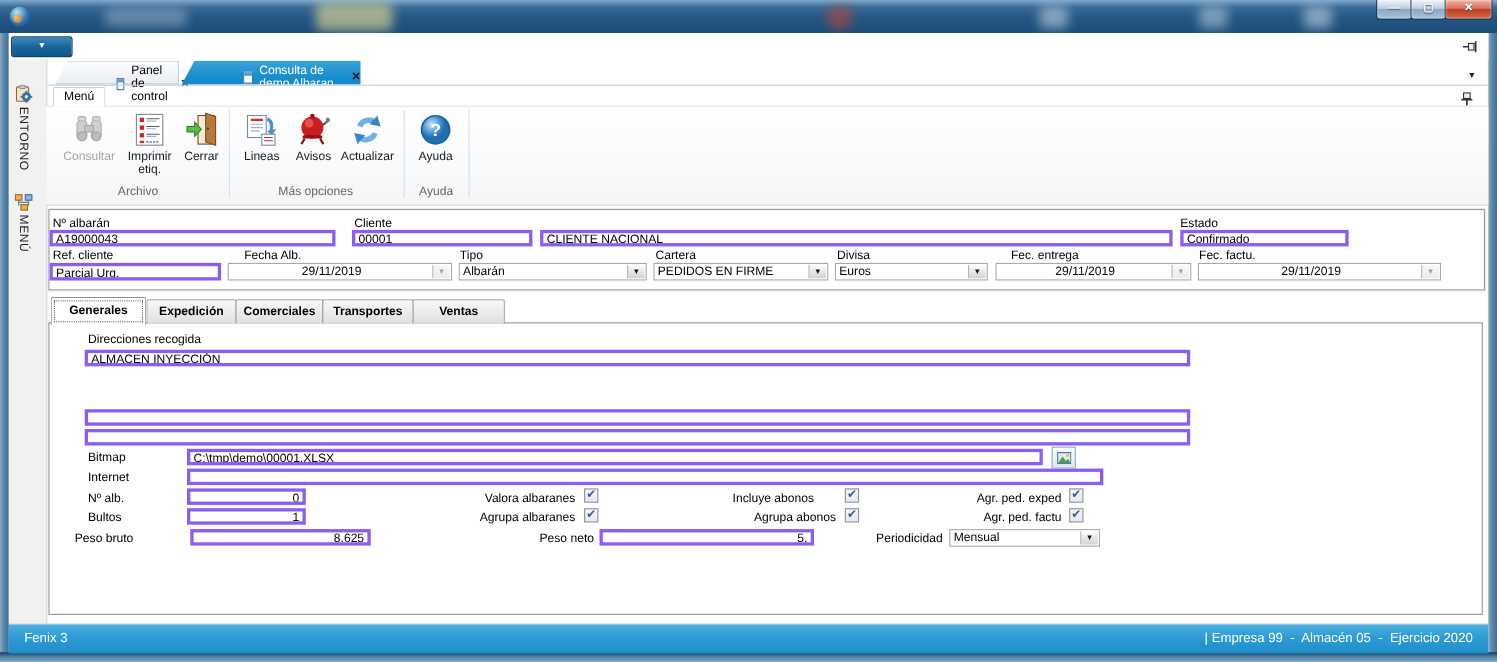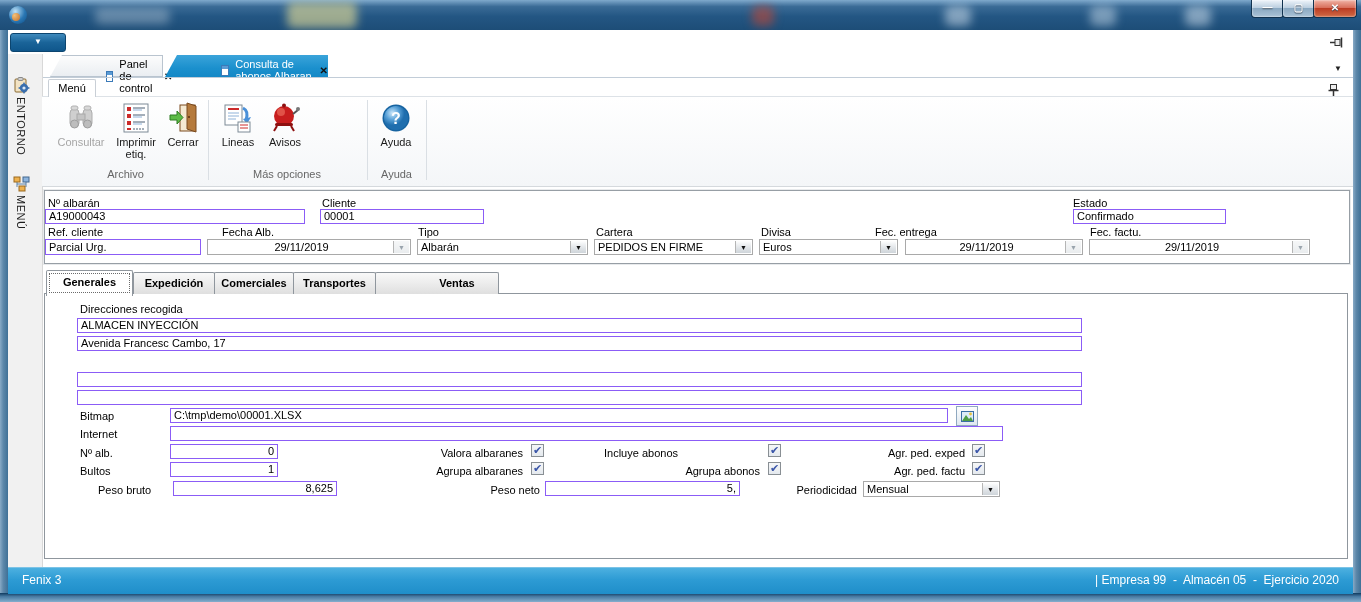--- a/index.html
+++ b/index.html
@@ -43,21 +43,21 @@
   .tbtn{top:99px;height:64px;display:flex;flex-direction:column;align-items:center;justify-content:flex-start;}
   .tbtn .ticon{width:32px;height:32px;margin-top:3px;}
   .tbtn .tlabel{margin-top:2px;line-height:12px;text-align:center;color:#1a1a1a;}
   .tbtn.disabled .tlabel{color:#a6a6a6;}
   .tsep{top:100px;width:1px;height:80px;background:#dadfe4;}
   .tgrouplabel{top:168px;text-align:center;color:#666;}
 
   
   .panel{left:44px;top:190px;width:1304px;height:72px;background:#fff;border:1px solid #979ea5;box-shadow:0 0 0 1px #e8eaec;}
   .lb{white-space:nowrap;color:#000;}
-  .f{background:#fff;border:1px solid #8b5cf6;line-height:13px;padding:0 3px;white-space:nowrap;overflow:hidden;box-sizing:border-box;}
+  .f{background:#fff;border:3px solid #8b5cf6;line-height:13px;padding:0 3px;white-space:nowrap;overflow:hidden;box-sizing:border-box;}
   .f.num{text-align:right;}
   .combo{background:#fff;border:1px solid #a9a9a9;box-sizing:border-box;}
   .combo .val{position:absolute;left:3px;right:18px;top:1px;line-height:13px;white-space:nowrap;overflow:hidden;}
   .combo.ctr .val{text-align:center;}
   .combo .arw{position:absolute;right:1px;top:1px;bottom:1px;width:15px;background:linear-gradient(180deg,#fefefe,#dfe3e7 60%,#cfd5da);border-left:1px solid #b5b5b5;text-align:center;font-size:7px;line-height:13px;color:#111;}
   .combo.dis .arw{color:#9aa4ad;background:linear-gradient(180deg,#f6f7f8,#e9ecee);}
 
   
   .ptab{height:21px;top:272px;background:linear-gradient(180deg,#f9f9f9,#dfdfdf);border:1px solid #8f969d;border-bottom:none;border-radius:2px 2px 0 0;text-align:center;font-weight:bold;line-height:20px;}
   .ptab.active{top:270px;height:25px;background:#fff;outline:1px dotted #6a6a6a;outline-offset:-4px;line-height:22px;z-index:3;}
@@ -101,21 +101,21 @@
     <div class="inner">
       <span class="docicon"></span>
       <span>Panel de control</span>
       <span class="tabx">✕</span>
     </div>
   </div>
   <div class="abs dtab active" style="left:165px;width:163px;">
     <div class="shape"></div>
     <div class="inner">
       <span class="docicon"></span>
-      <span>Consulta de abonos Albaran</span>
+      <span>Consulta de demo Albaran</span>
       <span class="tabx">✕</span>
     </div>
   </div>
   <div class="abs caret" style="left:1334px;top:64px;">▼</div>
   <div class="abs tabrow-line"></div>
 
   <div class="abs sidebar"></div>
   <div class="abs" style="left:13px;top:77px;">
     <svg width="17" height="17">
         <rect x="2" y="2" width="11" height="13" rx="1" fill="#f2e3c4" stroke="#8a6a30"></rect>
@@ -220,20 +220,31 @@
           <rect x="6" y="21" width="18" height="3" rx="1.5" fill="#8e1010"></rect>
           <circle cx="15" cy="3.5" r="2" fill="#8e1010"></circle>
           <line x1="8" y1="24" x2="5" y2="29" stroke="#8e1010" stroke-width="2"></line>
           <line x1="22" y1="24" x2="25" y2="29" stroke="#8e1010" stroke-width="2"></line>
           <line x1="24" y1="12" x2="29" y2="8" stroke="#555" stroke-width="2"></line>
           <circle cx="29" cy="7" r="2" fill="#777"></circle>
         </svg>
     </div>
     <div class="tlabel">Avisos</div>
   </div>
+  <div class="abs tbtn" style="left:306px;width:56px;">
+    <div class="ticon">
+      <svg width="32" height="32">
+          <path d="M9,13 a9,9 0 0 1 14,-4" fill="none" stroke="#6fb0e4" stroke-width="5"></path>
+          <polygon points="25,3 28,13 18,11" fill="#3c84c4"></polygon>
+          <path d="M23,19 a9,9 0 0 1 -14,4" fill="none" stroke="#6fb0e4" stroke-width="5"></path>
+          <polygon points="7,29 4,19 14,21" fill="#3c84c4"></polygon>
+        </svg>
+    </div>
+    <div class="tlabel">Actualizar</div>
+  </div>
   <div class="abs tsep" style="left:367px;"></div>
 
   <div class="abs tbtn" style="left:371px;width:50px;">
     <div class="ticon">
       <svg width="32" height="32">
           <circle cx="16" cy="16" r="13.5" fill="#1663a0"></circle>
           <circle cx="16" cy="16" r="12" fill="url(#hg)"></circle>
           <defs>
             <radialGradient id="hg" cx="35%" cy="30%">
               <stop offset="0%" stop-color="#cfe9fb"></stop>
@@ -251,28 +262,29 @@
   <div class="abs tgrouplabel" style="left:44px;top:168px;width:163px;">Archivo</div>
   <div class="abs tgrouplabel" style="left:207px;top:168px;width:160px;">Más opciones</div>
   <div class="abs tgrouplabel" style="left:367px;top:168px;width:59px;">Ayuda</div>
 
   <div class="abs panel"></div>
   <div class="abs lb" style="left:48px;top:197px;">Nº albarán</div>
   <div class="abs lb" style="left:322px;top:197px;">Cliente</div>
   <div class="abs lb" style="left:1073px;top:197px;">Estado</div>
   <div class="abs f" style="left:45px;top:209px;width:260px;height:15px;">A19000043</div>
   <div class="abs f" style="left:320px;top:209px;width:164px;height:15px;">00001</div>
+  <div class="abs f" style="left:491px;top:209px;width:575px;height:15px;">CLIENTE NACIONAL</div>
   <div class="abs f" style="left:1073px;top:209px;width:153px;height:15px;">Confirmado</div>
 
   <div class="abs lb" style="left:48px;top:226px;">Ref. cliente</div>
   <div class="abs lb" style="left:222px;top:226px;">Fecha Alb.</div>
   <div class="abs lb" style="left:418px;top:226px;">Tipo</div>
   <div class="abs lb" style="left:596px;top:226px;">Cartera</div>
   <div class="abs lb" style="left:761px;top:226px;">Divisa</div>
-  <div class="abs lb" style="left:875px;top:226px;">Fec. entrega</div>
+  <div class="abs lb" style="left:919px;top:226px;">Fec. entrega</div>
   <div class="abs lb" style="left:1090px;top:226px;">Fec. factu.</div>
 
   <div class="abs f" style="left:45px;top:239px;width:156px;height:16px;line-height:14px;">Parcial Urg.</div>
   <div class="abs combo ctr dis" style="left:207px;top:239px;width:204px;height:16px;">
       <span class="val">29/11/2019</span>
       <span class="arw">▼</span>
     </div>
   <div class="abs combo" style="left:417px;top:239px;width:171px;height:16px;">
       <span class="val">Albarán</span>
       <span class="arw">▼</span>
@@ -292,53 +304,52 @@
   <div class="abs combo ctr dis" style="left:1089px;top:239px;width:221px;height:16px;">
       <span class="val">29/11/2019</span>
       <span class="arw">▼</span>
     </div>
 
   <div class="abs pagebox"></div>
   <div class="abs ptab active" style="left:46px;width:85px;">Generales</div>
   <div class="abs ptab" style="left:133px;width:80px;">Expedición</div>
   <div class="abs ptab" style="left:214px;width:78px;">Comerciales</div>
   <div class="abs ptab" style="left:293px;width:81px;">Transportes</div>
-  <div class="abs ptab" style="left:375px;width:82px;padding-left:40px;">Ventas</div>
+  <div class="abs ptab" style="left:375px;width:82px;">Ventas</div>
 
   <div class="abs lb" style="left:80px;top:303px;">Direcciones recogida</div>
   <div class="abs f" style="left:77px;top:318px;width:1005px;height:15px;">ALMACEN INYECCIÓN</div>
-  <div class="abs f" style="left:77px;top:336px;width:1005px;height:15px;">Avenida Francesc Cambo, 17</div>
   <div class="abs f" style="left:77px;top:372px;width:1005px;height:15px;"></div>
   <div class="abs f" style="left:77px;top:390px;width:1005px;height:15px;"></div>
 
   <div class="abs lb" style="left:80px;top:410px;">Bitmap</div>
   <div class="abs f" style="left:170px;top:408px;width:778px;height:15px;">C:\tmp\demo\00001.XLSX</div>
   <div class="abs imgbtn" style="left:956px;top:406px;width:20px;height:18px;">
     <svg width="13" height="11">
         <rect x="0.5" y="0.5" width="12" height="10" fill="#dcebf7" stroke="#3a6ea5"></rect>
         <polygon points="1,10 5,4 8,8 10,6 12,10" fill="#4d9e45"></polygon>
         <circle cx="9.5" cy="3" r="1.4" fill="#e8c23a"></circle>
       </svg>
   </div>
   <div class="abs lb" style="left:80px;top:428px;">Internet</div>
   <div class="abs f" style="left:170px;top:426px;width:833px;height:15px;"></div>
 
   <div class="abs lb" style="left:80px;top:447px;">Nº alb.</div>
   <div class="abs f num" style="left:170px;top:444px;width:108px;height:15px;">0</div>
   <div class="abs lb" style="left:80px;top:465px;">Bultos</div>
   <div class="abs f num" style="left:170px;top:462px;width:108px;height:15px;">1</div>
-  <div class="abs lb" style="left:98px;top:484px;">Peso bruto</div>
+  <div class="abs lb" style="left:68px;top:484px;">Peso bruto</div>
   <div class="abs f num" style="left:173px;top:481px;width:164px;height:15px;">8,625</div>
 
   <div class="abs lb" style="left:390px;top:447px;width:133px;text-align:right;">Valora albaranes</div>
   <div class="abs cb" style="left:531px;top:444px;">✔</div>
   <div class="abs lb" style="left:390px;top:465px;width:133px;text-align:right;">Agrupa albaranes</div>
   <div class="abs cb" style="left:531px;top:462px;">✔</div>
 
-  <div class="abs lb" style="left:604px;top:447px;width:120px;text-align:left;">Incluye abonos</div>
+  <div class="abs lb" style="left:643px;top:447px;width:120px;text-align:center;">Incluye abonos</div>
   <div class="abs cb" style="left:768px;top:444px;">✔</div>
   <div class="abs lb" style="left:640px;top:465px;width:120px;text-align:right;">Agrupa abonos</div>
   <div class="abs cb" style="left:768px;top:462px;">✔</div>
 
   <div class="abs lb" style="left:845px;top:447px;width:120px;text-align:right;">Agr. ped. exped</div>
   <div class="abs cb" style="left:972px;top:444px;">✔</div>
   <div class="abs lb" style="left:845px;top:465px;width:120px;text-align:right;">Agr. ped. factu</div>
   <div class="abs cb" style="left:972px;top:462px;">✔</div>
 
   <div class="abs lb" style="left:455px;top:484px;width:85px;text-align:right;">Peso neto</div>

